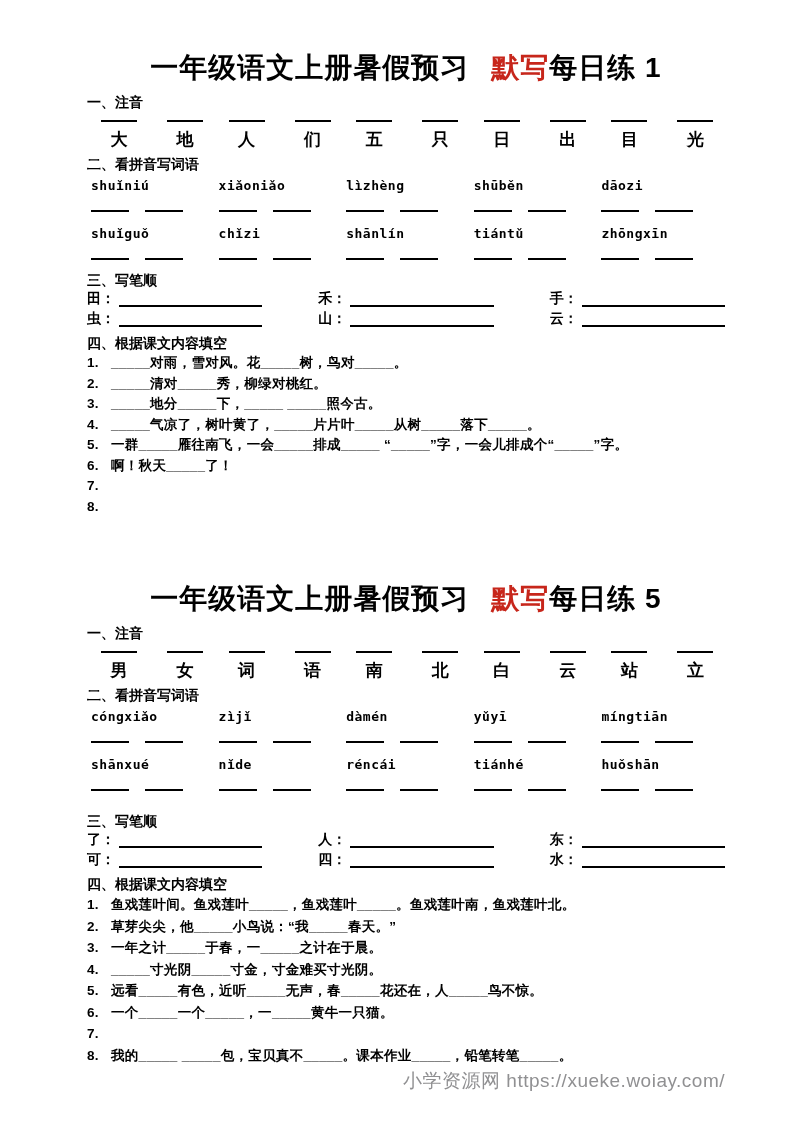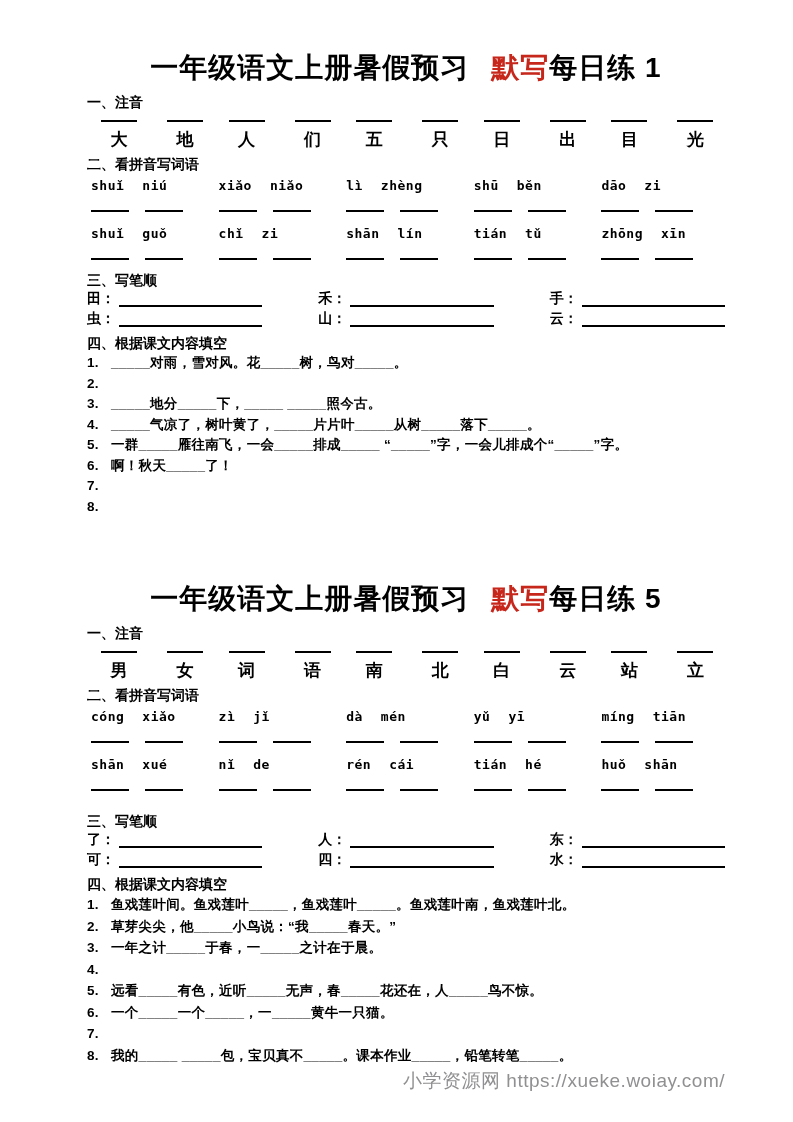--- a/index.html
+++ b/index.html
@@ -28,21 +28,21 @@
   
   .zrow { display:flex; margin-top:10px; }
   .zpair { flex:1; display:flex; gap:22px; padding-left:10px; }
   .zcell { width:44px; text-align:center; }
   .zline { width:36px; margin:0 auto; border-top:2.5px solid #000; height:0; }
   .zchar { font-size:17px; font-weight:bold; line-height:20px; margin-top:8px; }
 
   
   .pyrow { display:flex; margin-top:6px; }
   .pyrow.second { margin-top:14px; }
-  .pygroup { flex:1; display:flex; gap:18px; padding-left:4px; }
+  .pygroup { flex:1; display:flex; padding-left:4px; }
   .syl {
     font-family:"DejaVu Sans Mono", monospace; font-weight:bold;
     font-size:13px; line-height:16px; letter-spacing:0.5px;
   }
   .ansrow { display:flex; margin-top:16px; }
   .ansgroup { flex:1; display:flex; gap:16px; padding-left:4px; }
   .ansline { width:38px; border-top:2.5px solid #000; height:0; }
 
   
   .bgrid {
@@ -247,20 +247,21 @@
     </div>
 
     <div class="h h4">四、根据课文内容填空</div>
     <div class="items">
       <div class="item">
           <span class="inum">1.</span>
           <span class="itext">_____对雨，雪对风。花_____树，鸟对_____。</span>
         </div>
       <div class="item">
           <span class="inum">2.</span>
+          <span class="itext">_____清对_____秀，柳绿对桃红。</span>
         </div>
       <div class="item">
           <span class="inum">3.</span>
           <span class="itext">_____地分_____下，_____ _____照今古。</span>
         </div>
       <div class="item">
           <span class="inum">4.</span>
           <span class="itext">_____气凉了，树叶黄了，_____片片叶_____从树_____落下_____。</span>
         </div>
       <div class="item">
@@ -464,20 +465,21 @@
       <div class="item">
           <span class="inum">2.</span>
           <span class="itext">草芽尖尖，他_____小鸟说：“我_____春天。”</span>
         </div>
       <div class="item">
           <span class="inum">3.</span>
           <span class="itext">一年之计_____于春，一_____之计在于晨。</span>
         </div>
       <div class="item">
           <span class="inum">4.</span>
+          <span class="itext">_____寸光阴_____寸金，寸金难买寸光阴。</span>
         </div>
       <div class="item">
           <span class="inum">5.</span>
           <span class="itext">远看_____有色，近听_____无声，春_____花还在，人_____鸟不惊。</span>
         </div>
       <div class="item">
           <span class="inum">6.</span>
           <span class="itext">一个_____一个_____，一_____黄牛一只猫。</span>
         </div>
       <div class="item">

